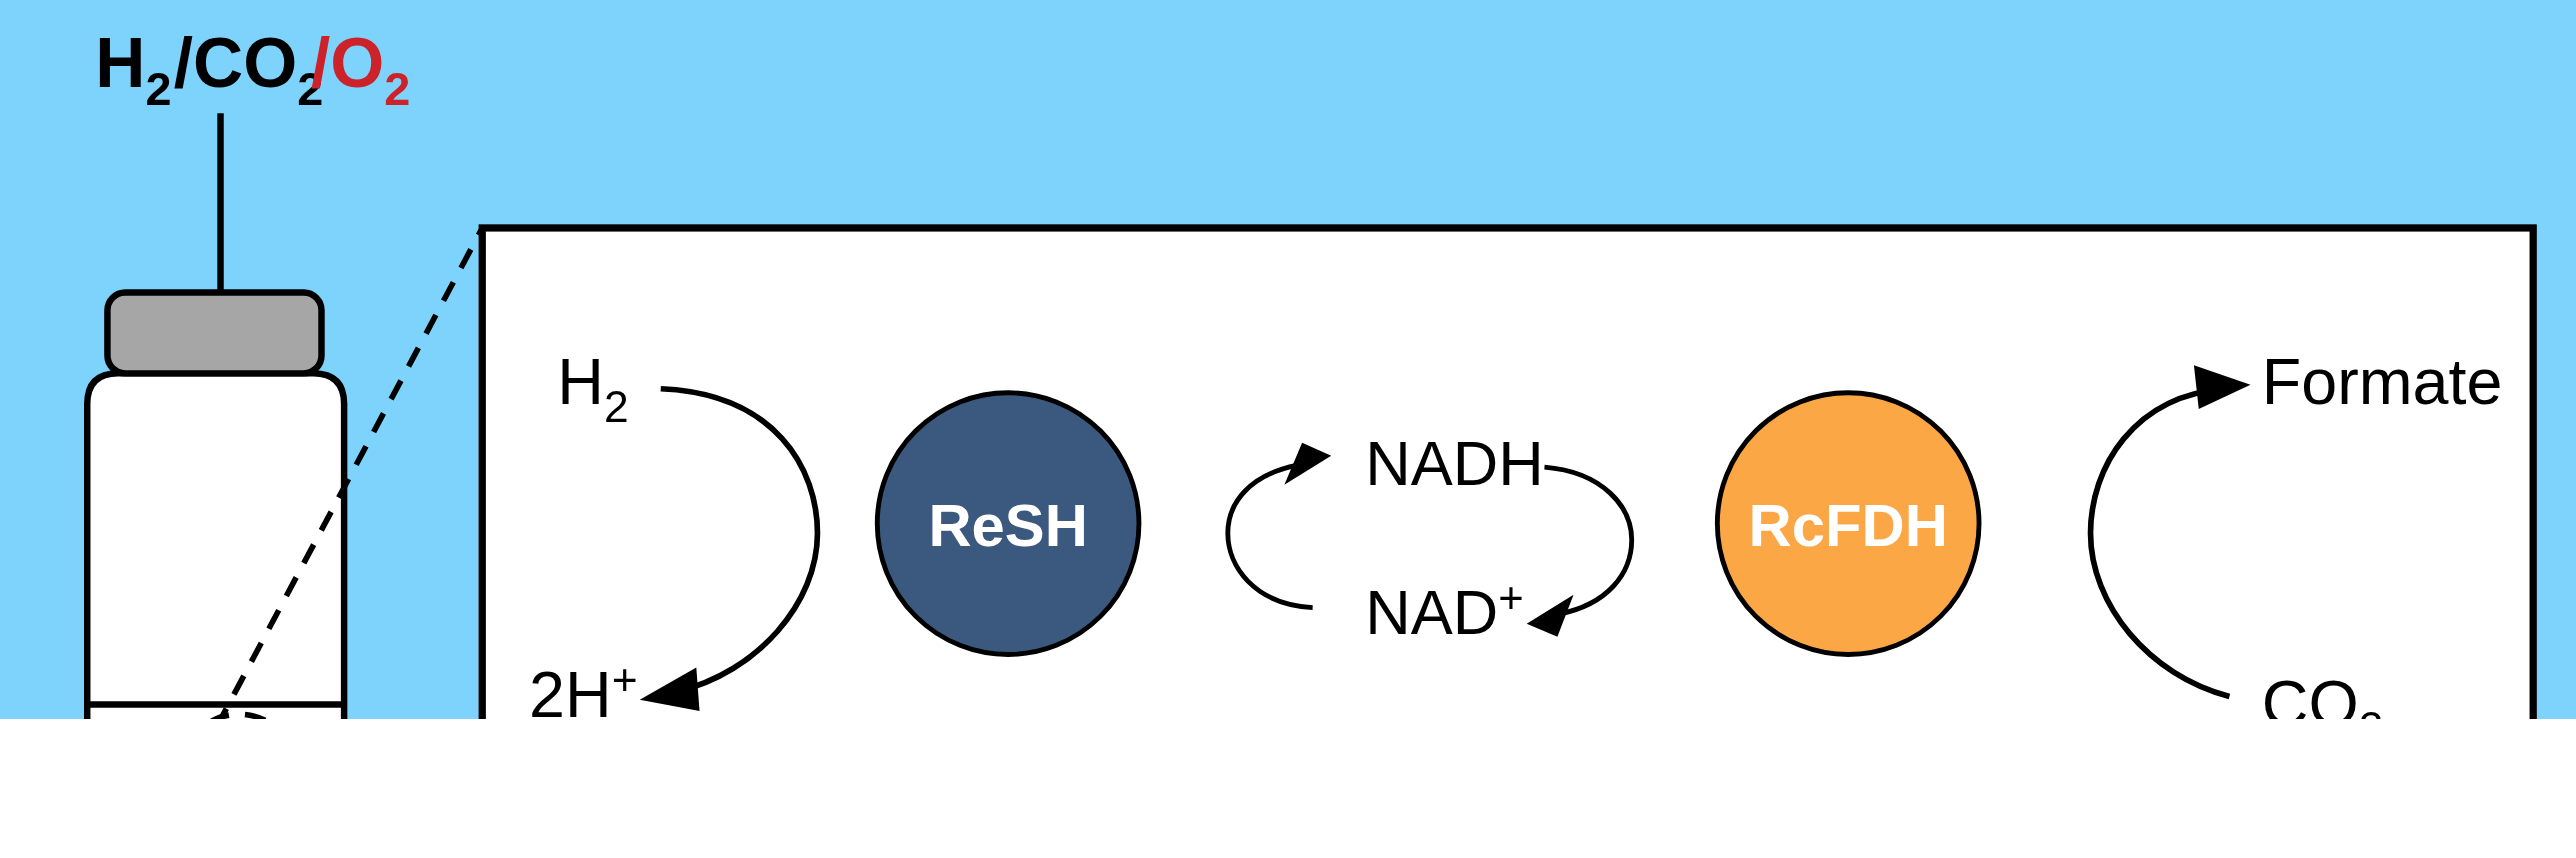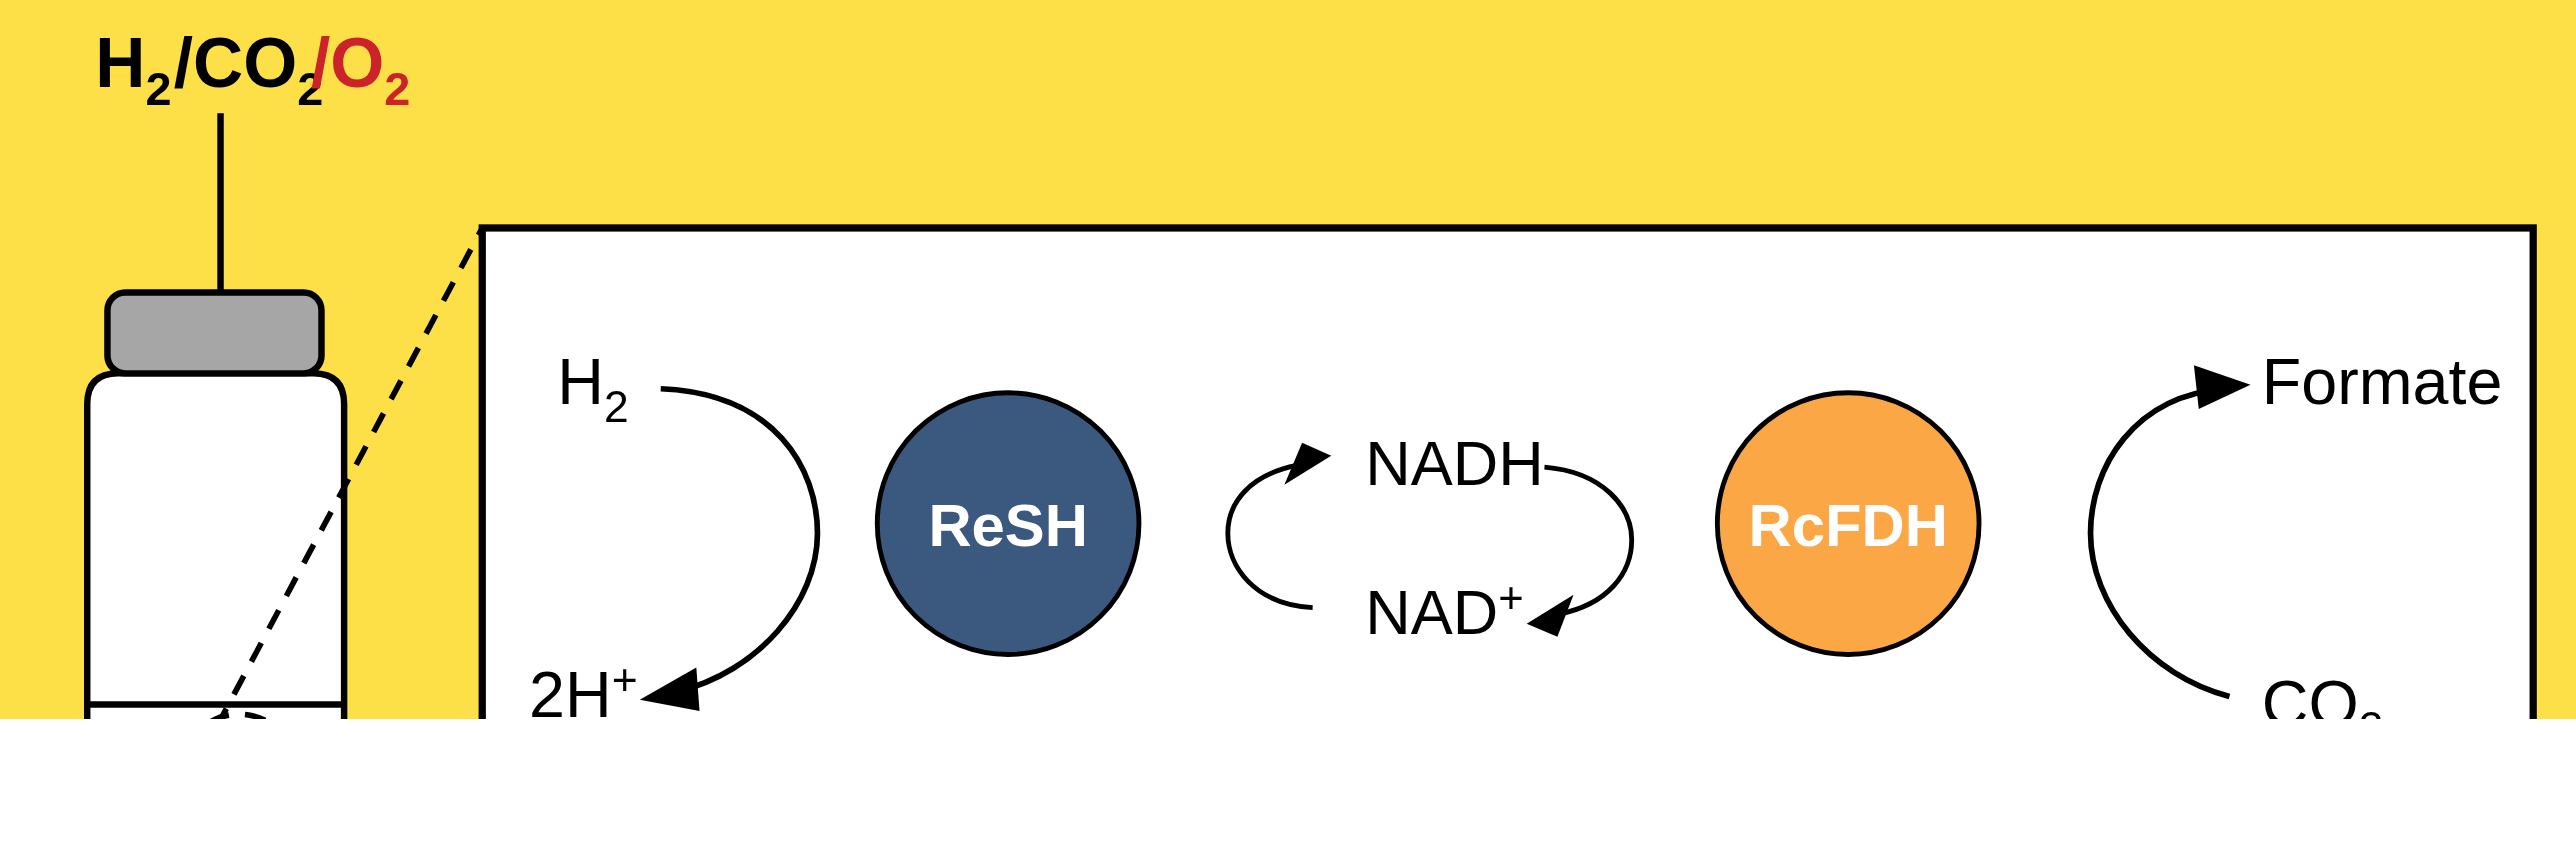--- a/index.html
+++ b/index.html
@@ -7,21 +7,21 @@
     padding: 0;
     background: #ffffff;
   }
   body {
     font-family: "Liberation Sans", sans-serif;
   }
   #stage {
     position: relative;
     width: 2576px;
     height: 719px;
-    background: #fde047;
+    background: #7dd3fc;
     overflow: hidden;
   }
   #scene {
     position: absolute;
     left: 0;
     top: 0;
     width: 2576px;
     height: 859px;
   }
   .lbl {

